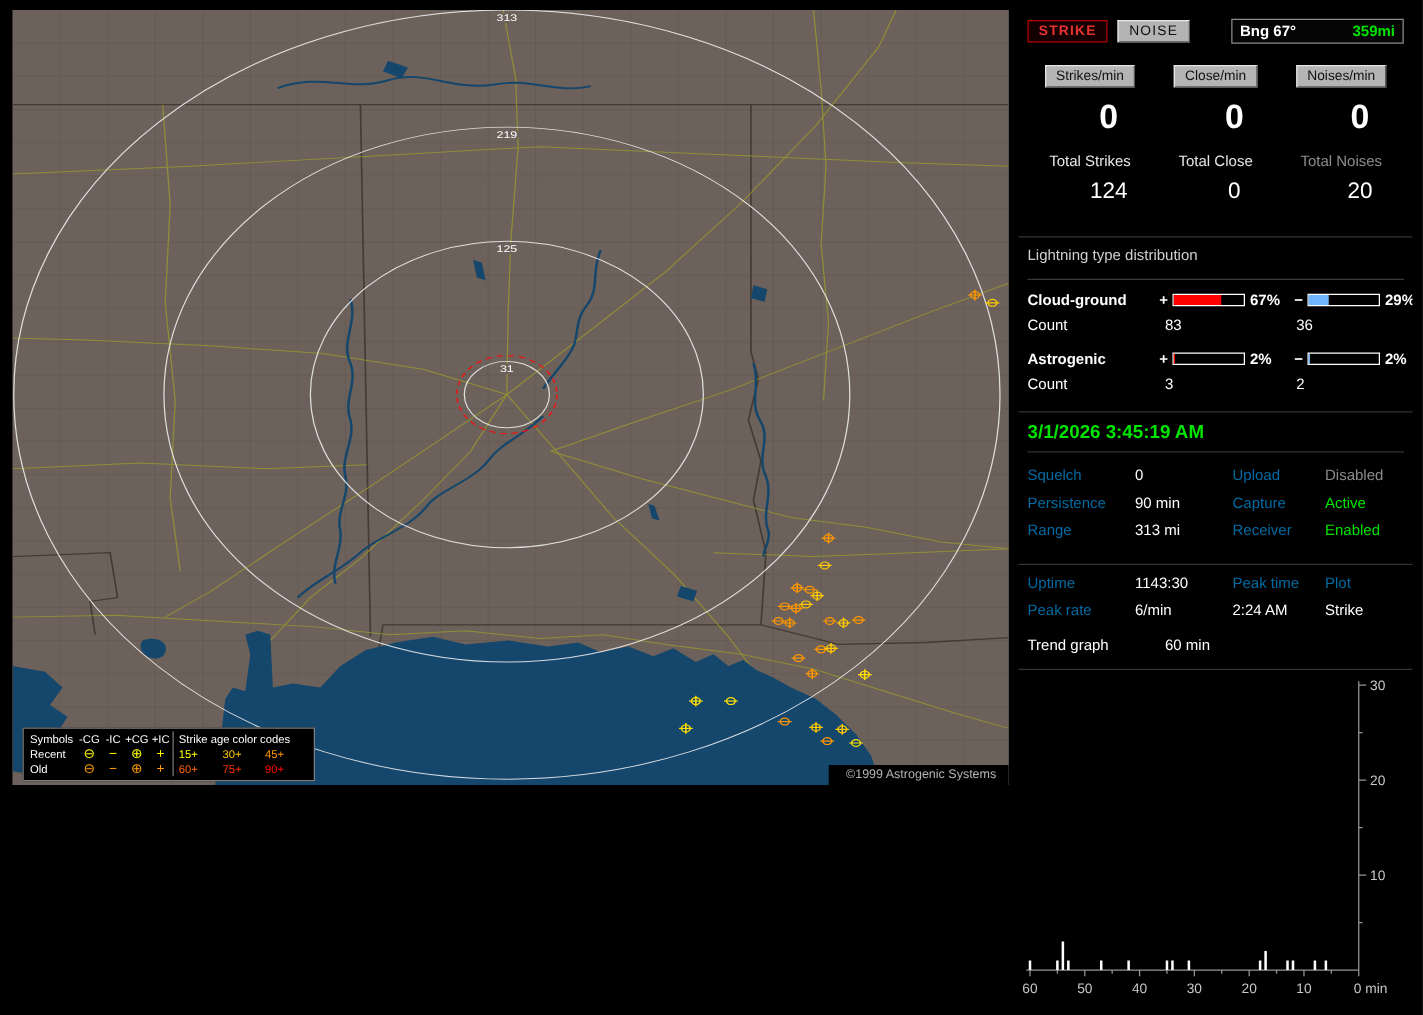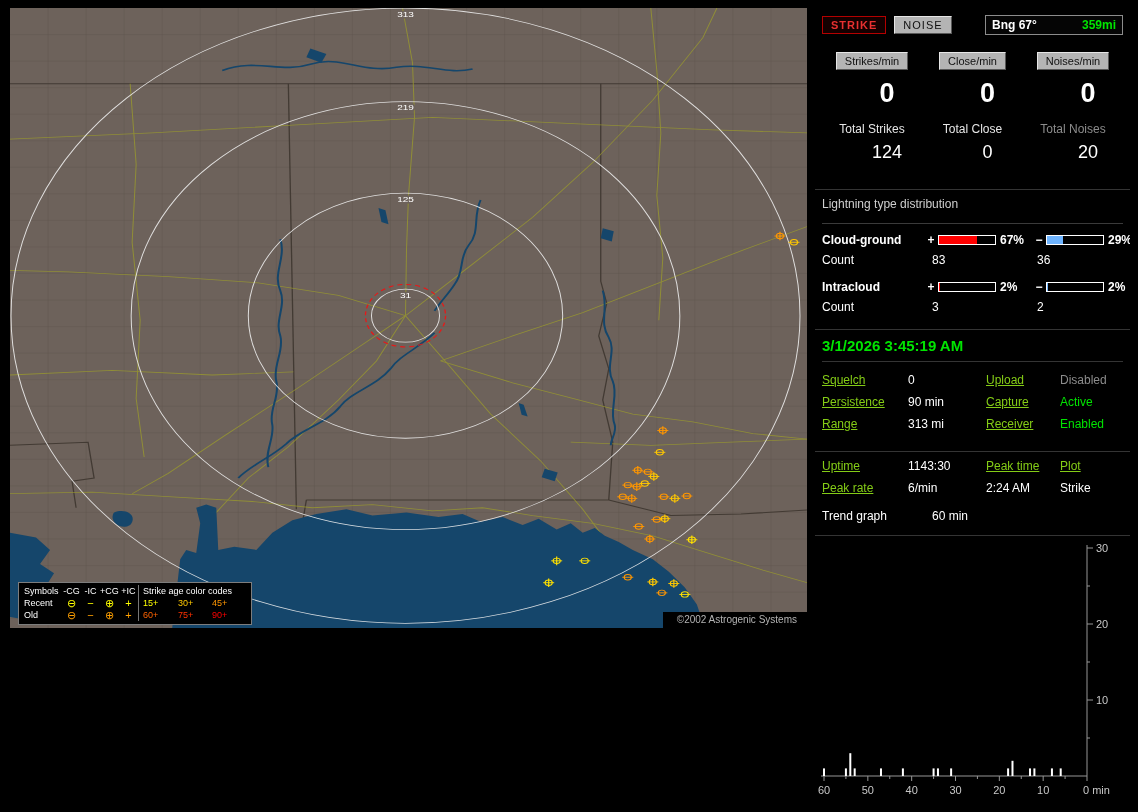--- a/index.html
+++ b/index.html
@@ -66,21 +66,21 @@
   .d-bar { display: block; height: 10px; border: 1px solid #fff; background: #000; }
   .d-bar i { display: block; height: 100%; }
   .d-pct { font-weight: bold; padding-left: 4px; }
   .dist-count { margin-top: 6px; }
   .d-count1 { grid-column: 2 / 4; padding-left: 8px; }
   .d-count2 { grid-column: 5 / 7; padding-left: 5px; }
   .dist-row + .dist-count + .dist-row { margin-top: 13px; }
   .time-sec { height: 122px; }
   .datetime { font-size: 15px; font-weight: bold; padding-bottom: 7px; border-bottom: 1px solid #343434; margin-bottom: 11px; }
   .grid4 { display: grid; grid-template-columns: 86px 78px 74px 1fr; row-gap: 8px; }
-  .grid4 .lbl { color: #84cc16; text-decoration: underline; }
+  .grid4 .lbl { color: #0369a1; }
   .grid4 .val { color: #fff; }
   .stats-sec { height: 84px; }
   .trend-label-row { display: grid; grid-template-columns: 102px 1fr; margin-top: 14px; }
   .trend-label-row .val { padding-left: 8px; }
   .trend-sec { height: 268px; border-bottom: none; padding: 4px 0 0 2px; }
   #trend-svg { display: block; }
 </style>
 </head>
 <body>
 
@@ -336,21 +336,21 @@
       <span class="lg-sym" style="color: rgb(255, 160, 0);">⊖</span>
       <span class="lg-sym" style="color: rgb(255, 160, 0);">−</span>
       <span class="lg-sym" style="color: rgb(255, 160, 0);">⊕</span>
       <span class="lg-sym" style="color: rgb(255, 160, 0);">+</span>
       <span class="lg-age lg-sep" style="color: rgb(255, 100, 0);">60+</span>
       <span class="lg-age" style="color: rgb(255, 50, 0);">75+</span>
       <span class="lg-age" style="color: rgb(255, 0, 0);">90+</span>
     </div>
   </div>
 
-  <div class="map-copyright">©2002 Astrogenic Systems</div>
+  <div class="map-copyright">©1999 Astrogenic Systems</div>
 </div>
 
 <div class="panel">
 
   <div class="sec sec-top">
     <div class="btn-row">
       <button class="strike-btn">STRIKE</button>
       <button class="noise-btn">NOISE</button>
       <div class="bng-box">
         <span>Bng 67°</span>
@@ -393,21 +393,21 @@
           <i style="background: rgb(110, 180, 255); width: 29%;"></i>
         </span>
       <span class="d-pct">29%</span>
     </div>
     <div class="dist-count">
       <span>Count</span>
       <span class="d-count1">83</span>
       <span class="d-count2">36</span>
     </div>
     <div class="dist-row">
-      <span class="d-name">Intracloud</span>
+      <span class="d-name">Astrogenic</span>
       <span class="d-sign">+</span>
       <span class="d-bar">
           <i style="background: rgb(255, 0, 0); width: 2%;"></i>
         </span>
       <span class="d-pct">2%</span>
       <span class="d-sign">−</span>
       <span class="d-bar">
           <i style="background: rgb(110, 180, 255); width: 2%;"></i>
         </span>
       <span class="d-pct">2%</span>

